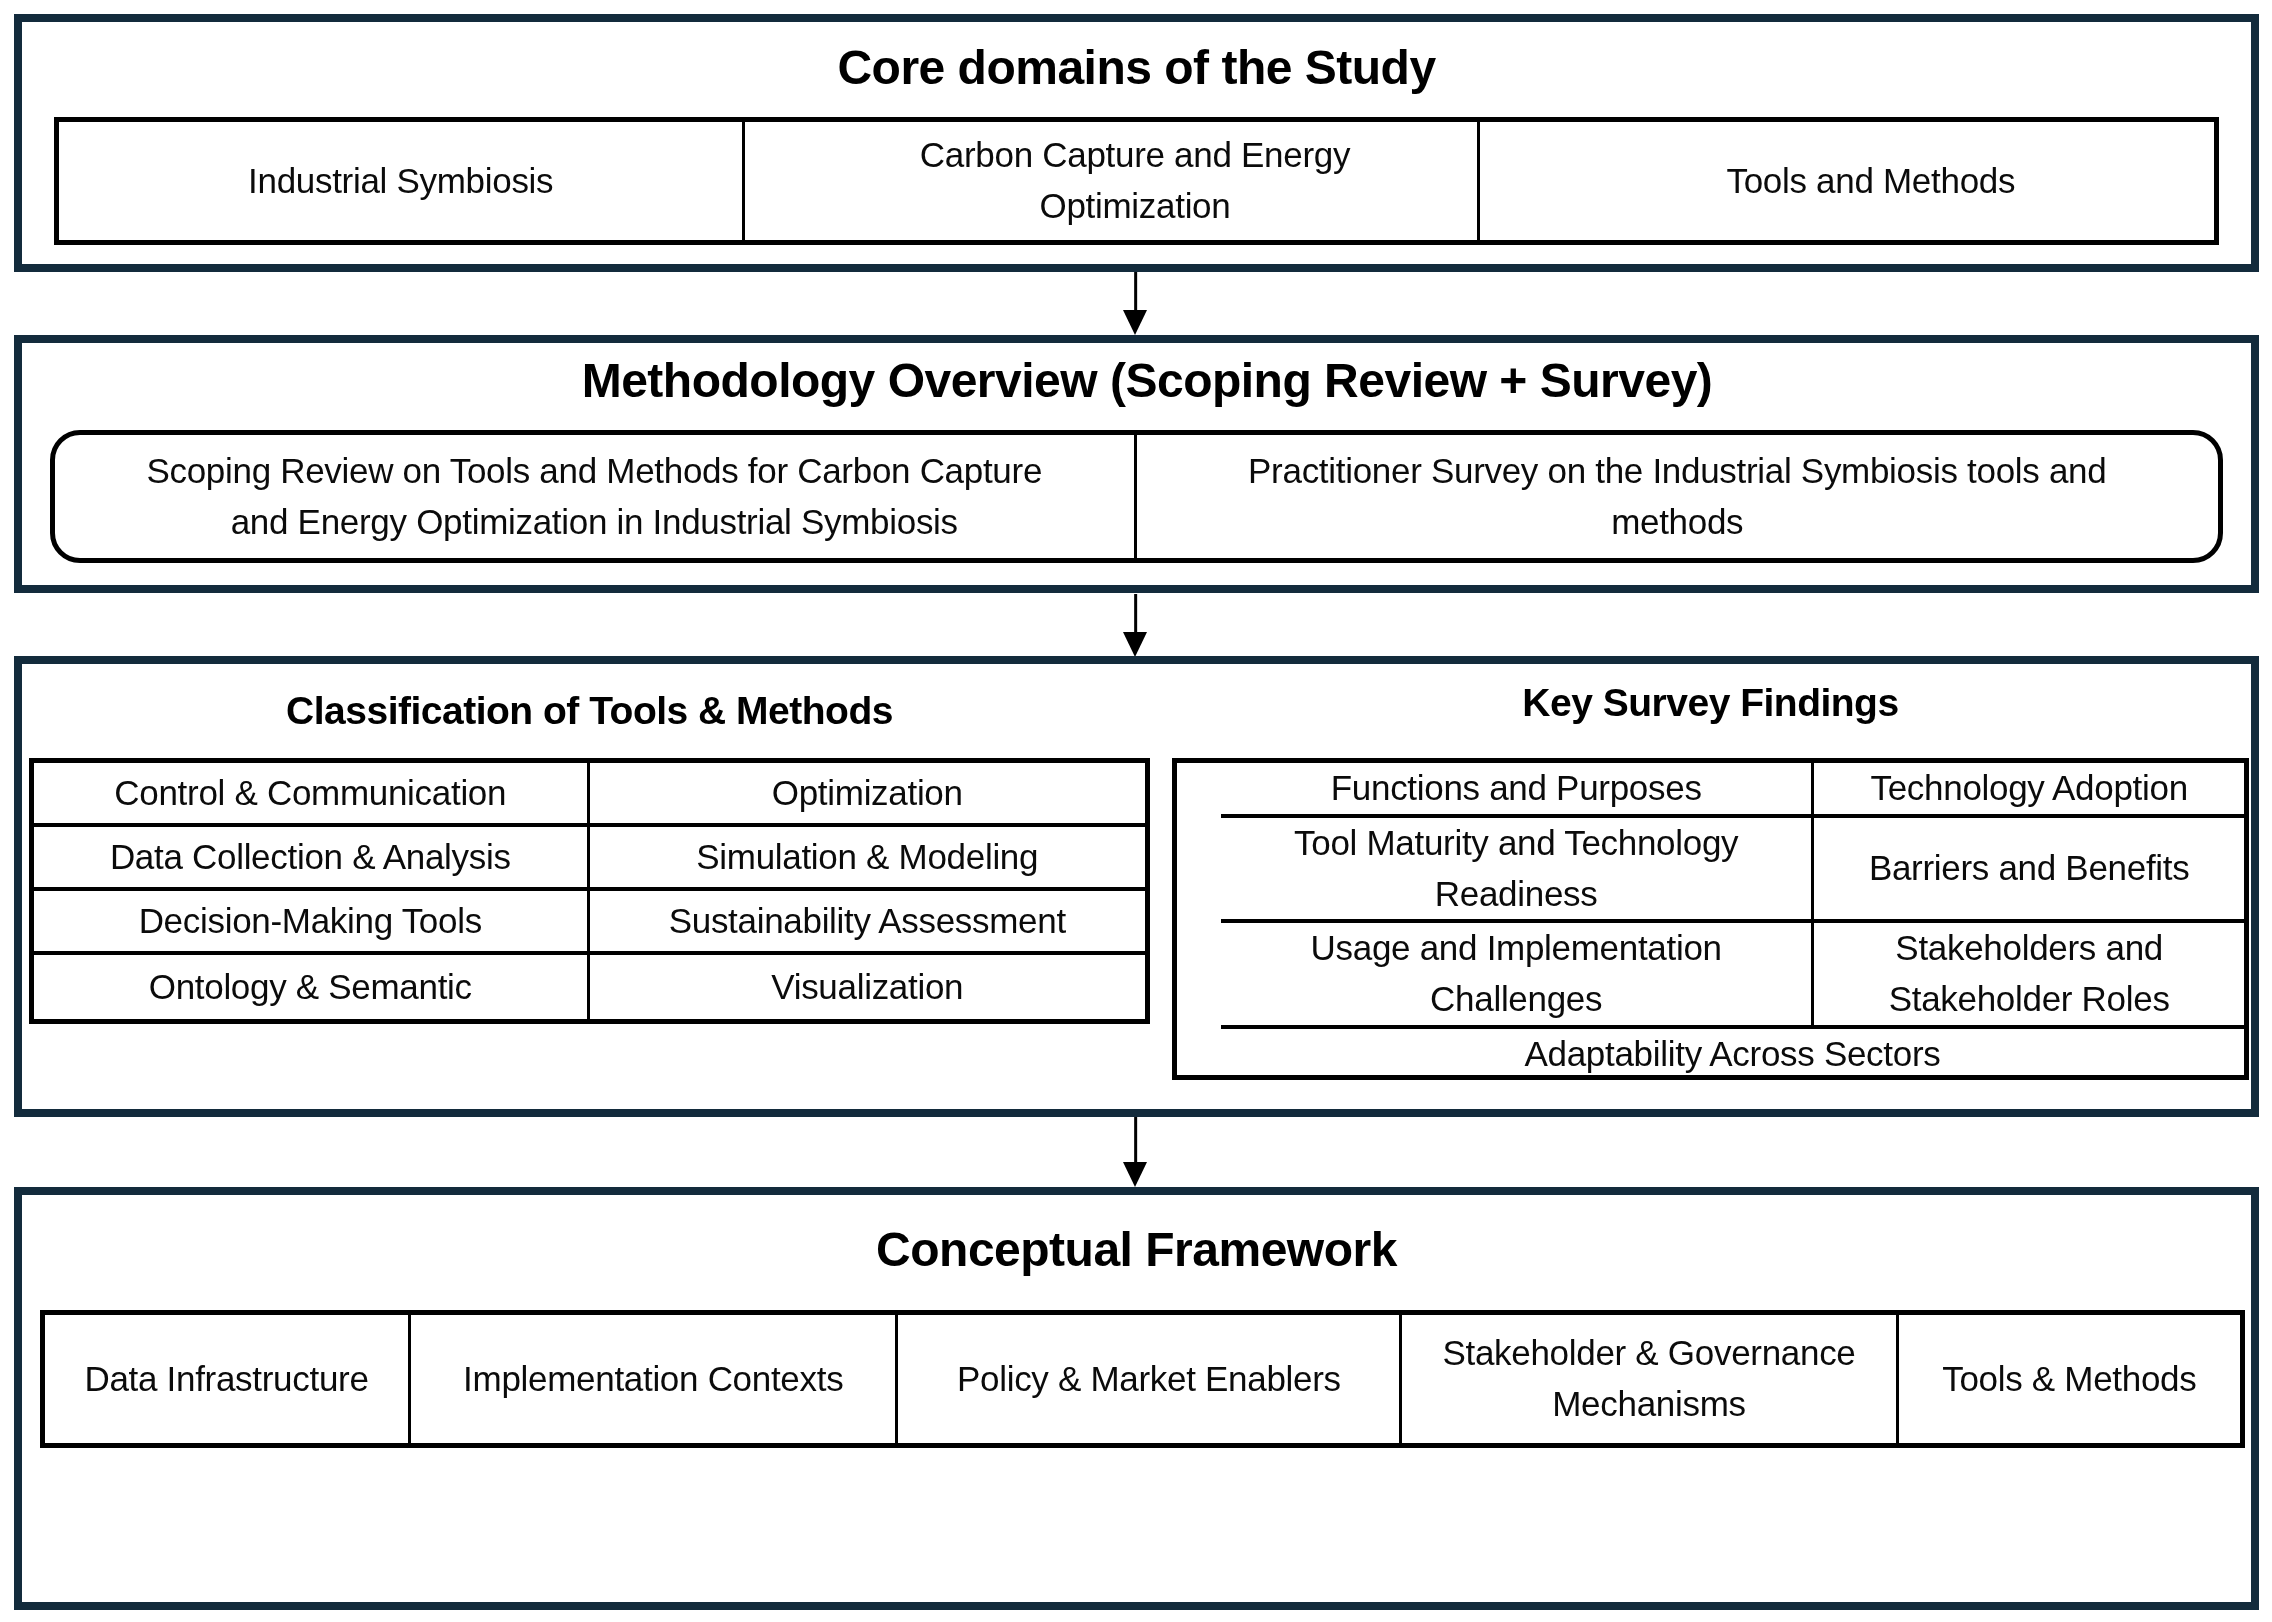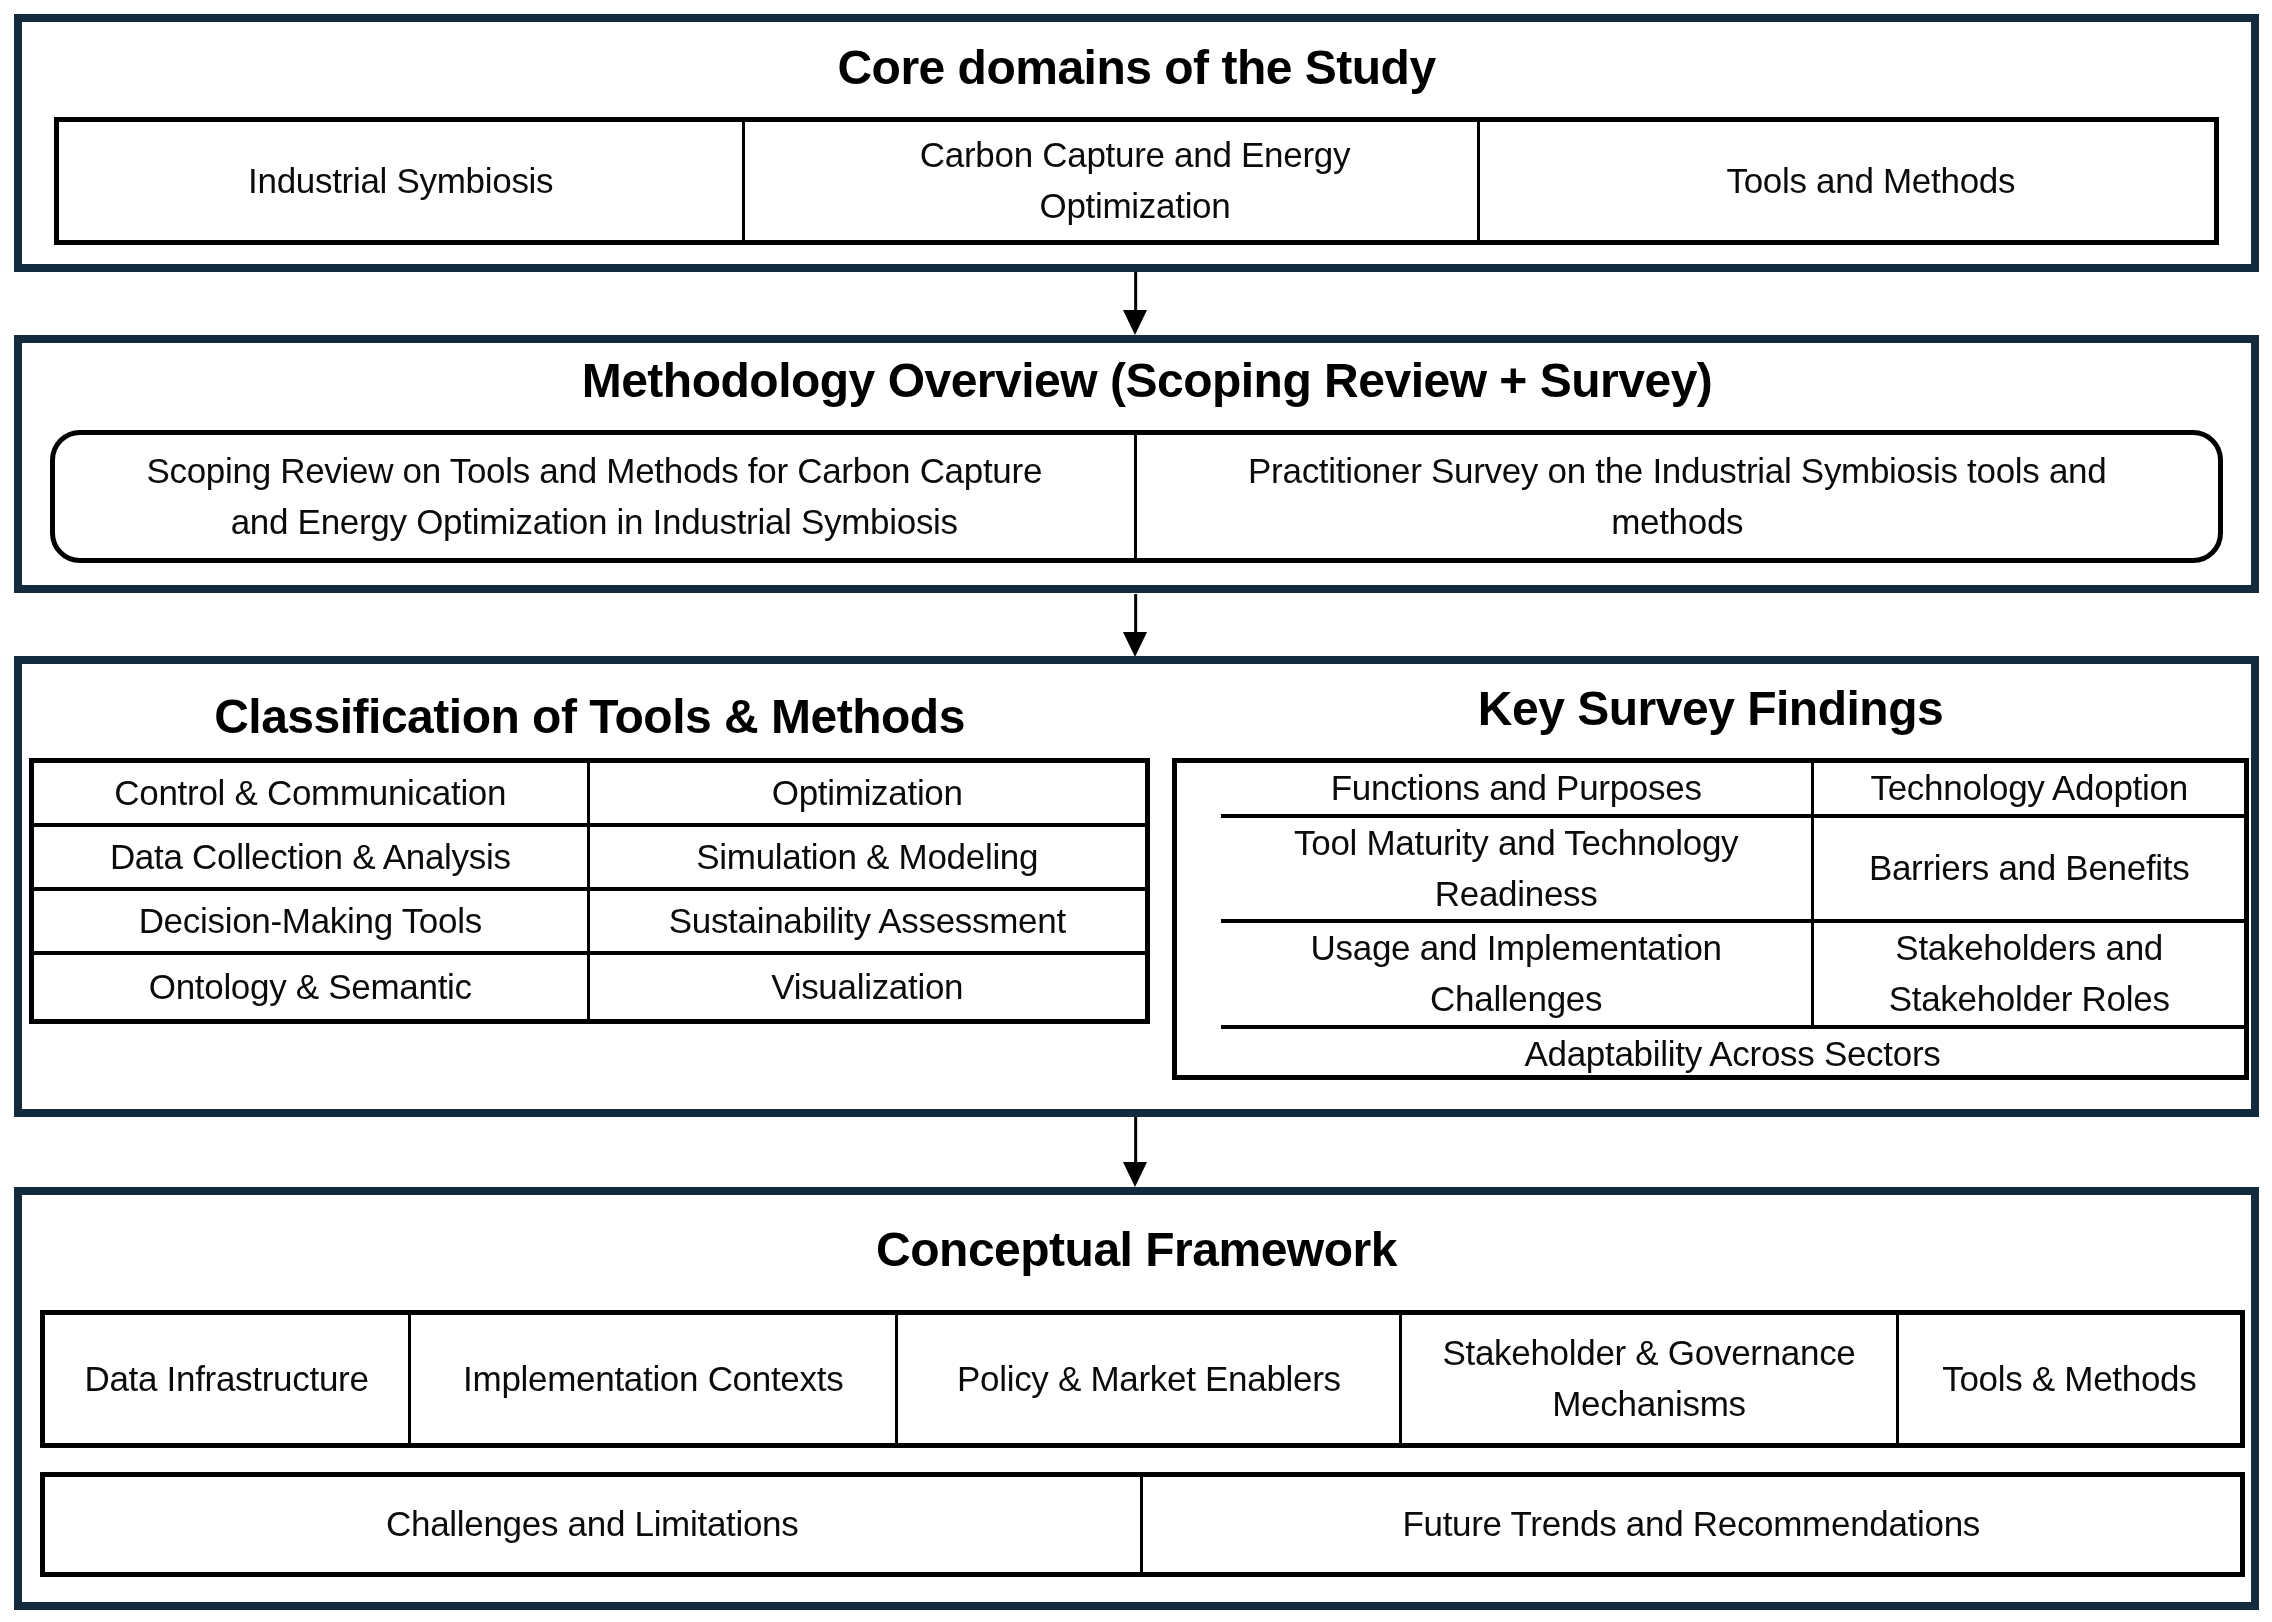--- a/index.html
+++ b/index.html
@@ -19,21 +19,21 @@
   #panel-findings{top:656px;height:461px;}
   #panel-framework{top:1187px;height:423px;}
 
   .sec-title{position:absolute;left:0;right:0;text-align:center;
              font-weight:bold;font-size:48px;line-height:1;color:#000;
              letter-spacing:-0.5px;white-space:pre;}
   #panel-core .sec-title{top:22.3px;}
   #panel-method .sec-title{top:14px;margin-left:21px;}
   #panel-framework .sec-title{top:31px;}
   .half-title{position:absolute;text-align:center;font-weight:bold;
-              font-size:48px;line-height:1.25;letter-spacing:-0.5px;color:#000;}
+              font-size:39px;line-height:1.25;letter-spacing:-0.5px;color:#000;}
   #classification-title{left:7px;width:1121px;top:23px;}
   #survey-title{left:1150px;width:1077px;top:15px;}
 
   .tbl{position:absolute;box-sizing:border-box;border:5.3px solid var(--ink);
        display:grid;background:#fff;}
   .cell{display:flex;align-items:center;justify-content:center;text-align:center;
         font-size:35px;line-height:1.45;letter-spacing:-0.3px;white-space:pre-line;
         padding:0 12.8px;border-right:3.2px solid var(--ink);border-bottom:4.8px solid var(--ink);
         box-sizing:border-box;color:var(--text);}
   .cell.no-r{border-right:none;}
@@ -138,20 +138,16 @@
 
     <div class="tbl" id="framework-row1">
       <div class="cell no-b">Data Infrastructure</div>
       <div class="cell no-b">Implementation Contexts</div>
       <div class="cell no-b">Policy &amp; Market Enablers</div>
       <div class="cell no-b">Stakeholder &amp; Governance
 Mechanisms</div>
       <div class="cell no-b no-r">Tools &amp; Methods</div>
     </div>
 
-    <div class="tbl" id="framework-row2">
-      <div class="cell no-b">Challenges and Limitations</div>
-      <div class="cell no-b no-r">Future Trends and Recommendations</div>
-    </div>
   </section>
 
 </div>
 
 
 </body></html>

